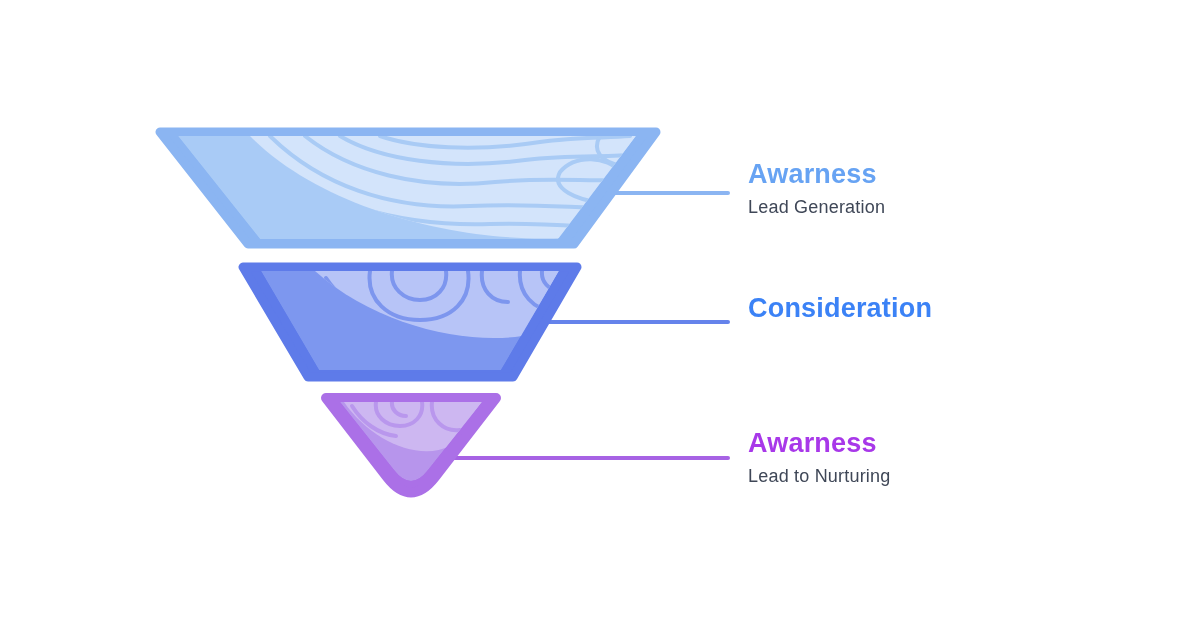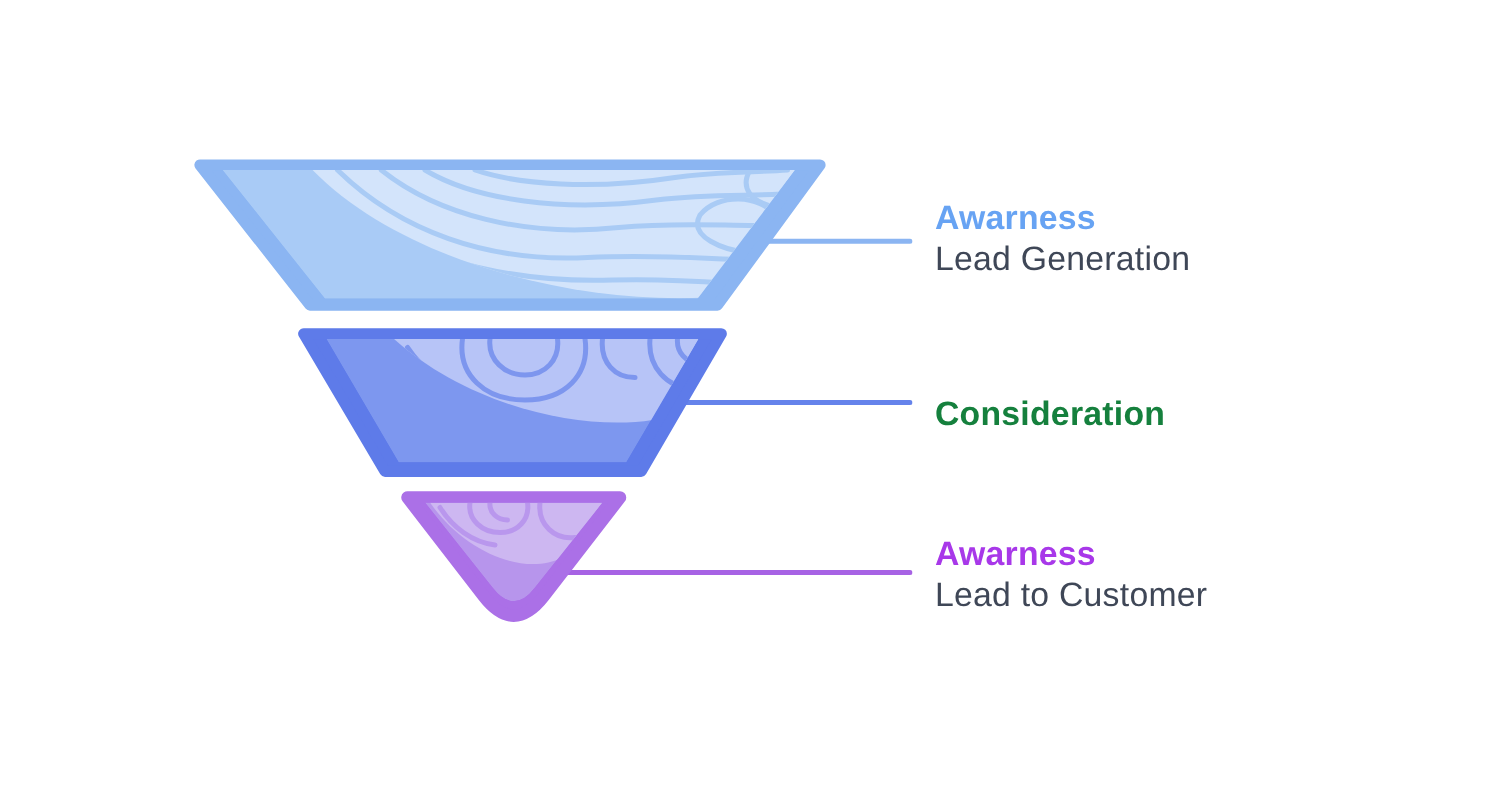--- a/index.html
+++ b/index.html
@@ -33,21 +33,21 @@
     left: 0;
     white-space: nowrap;
   }
   .stage-label .title {
     font-size: 27px;
     font-weight: 700;
     line-height: 33px;
     letter-spacing: 0.2px;
   }
   .stage-label .subtitle {
-    font-size: 27px;
+    font-size: 18px;
     font-weight: 400;
     line-height: 33px;
     color: #3F4757;
     letter-spacing: 0.2px;
   }
   .label-1 { top: 158px; }
   .label-2 { top: 292px; }
   .label-3 { top: 427px; }
   .topo { fill: none; stroke-width: 4; stroke-linecap: round; }
 </style>
@@ -135,21 +135,21 @@
       </g>
     </g>
   </svg>
 
   <div class="labels">
     <div class="stage-label label-1">
       <div class="title" style="color: rgb(103, 163, 243);">Awarness</div>
       <div class="subtitle" style="color: rgb(63, 71, 87);">Lead Generation</div>
     </div>
     <div class="stage-label label-2">
-      <div class="title" style="color: #15803d; margin-top: 23px;">Consideration</div>
+      <div class="title" style="color: #3b82f6;">Consideration</div>
     </div>
     <div class="stage-label label-3">
       <div class="title" style="color: rgb(168, 56, 233);">Awarness</div>
-      <div class="subtitle" style="color: rgb(63, 71, 87);">Lead to Customer</div>
+      <div class="subtitle" style="color: rgb(63, 71, 87);">Lead to Nurturing</div>
     </div>
   </div>
 
 </div>
 
 </body></html>

